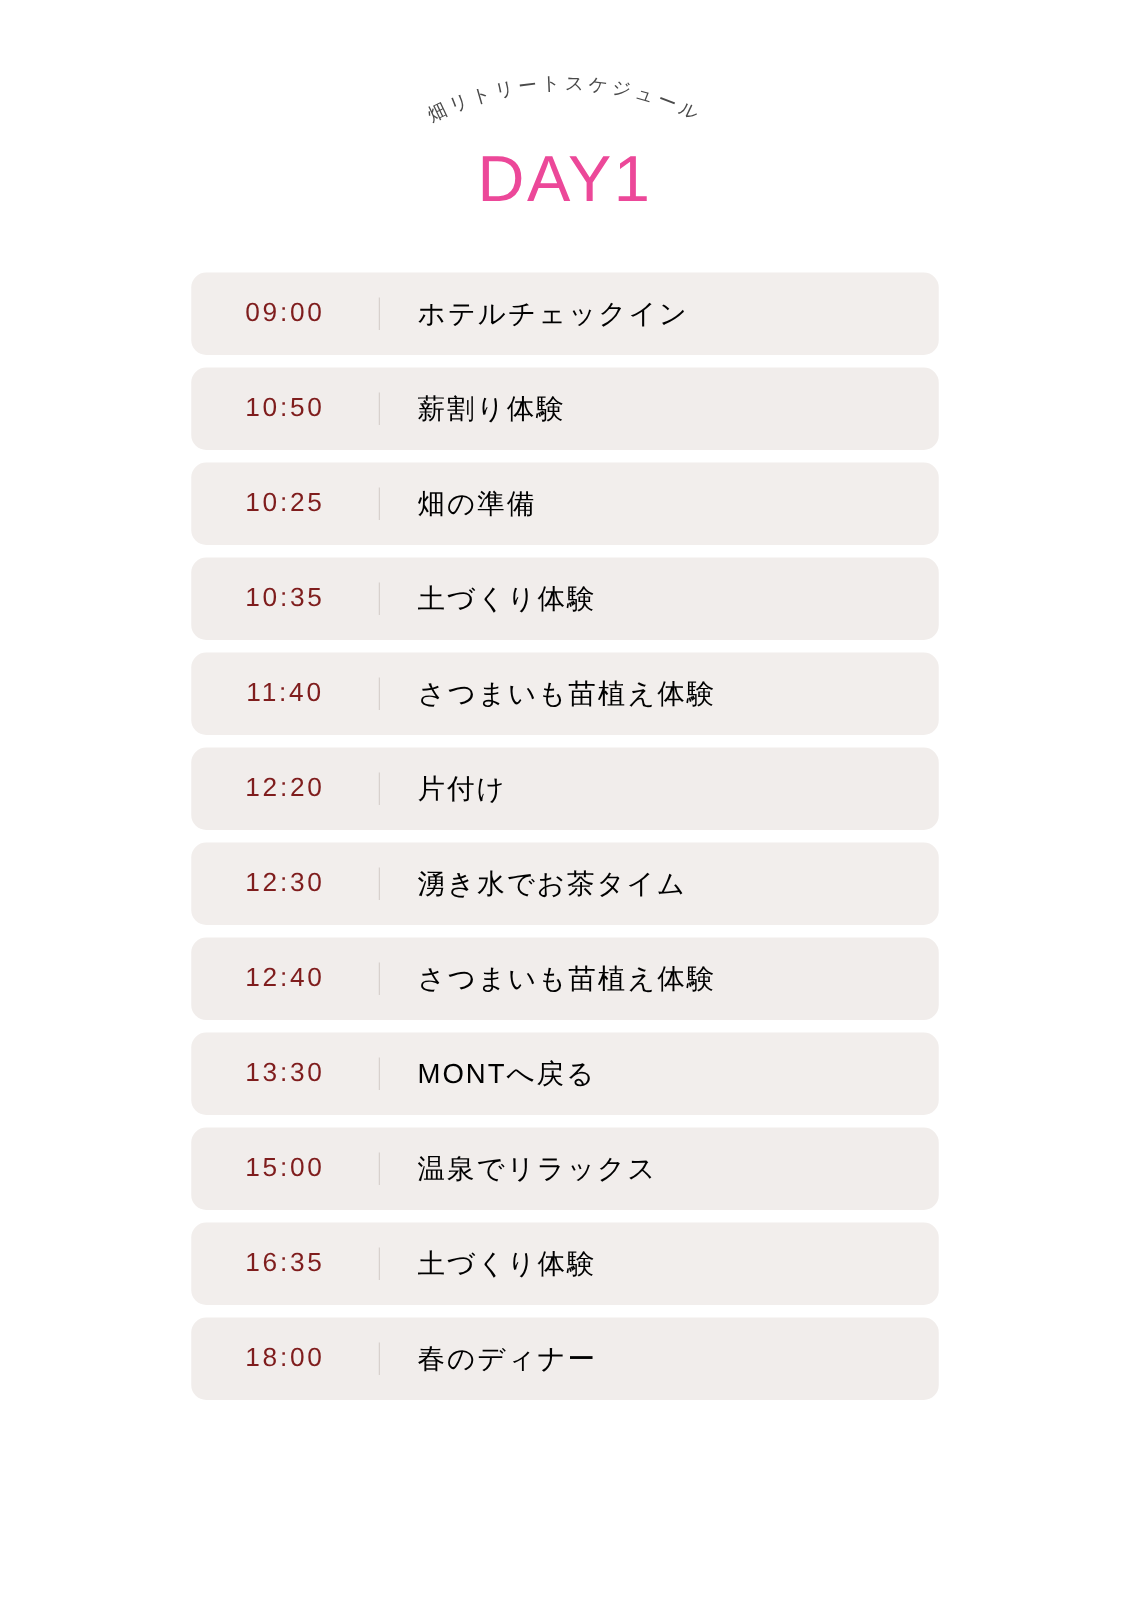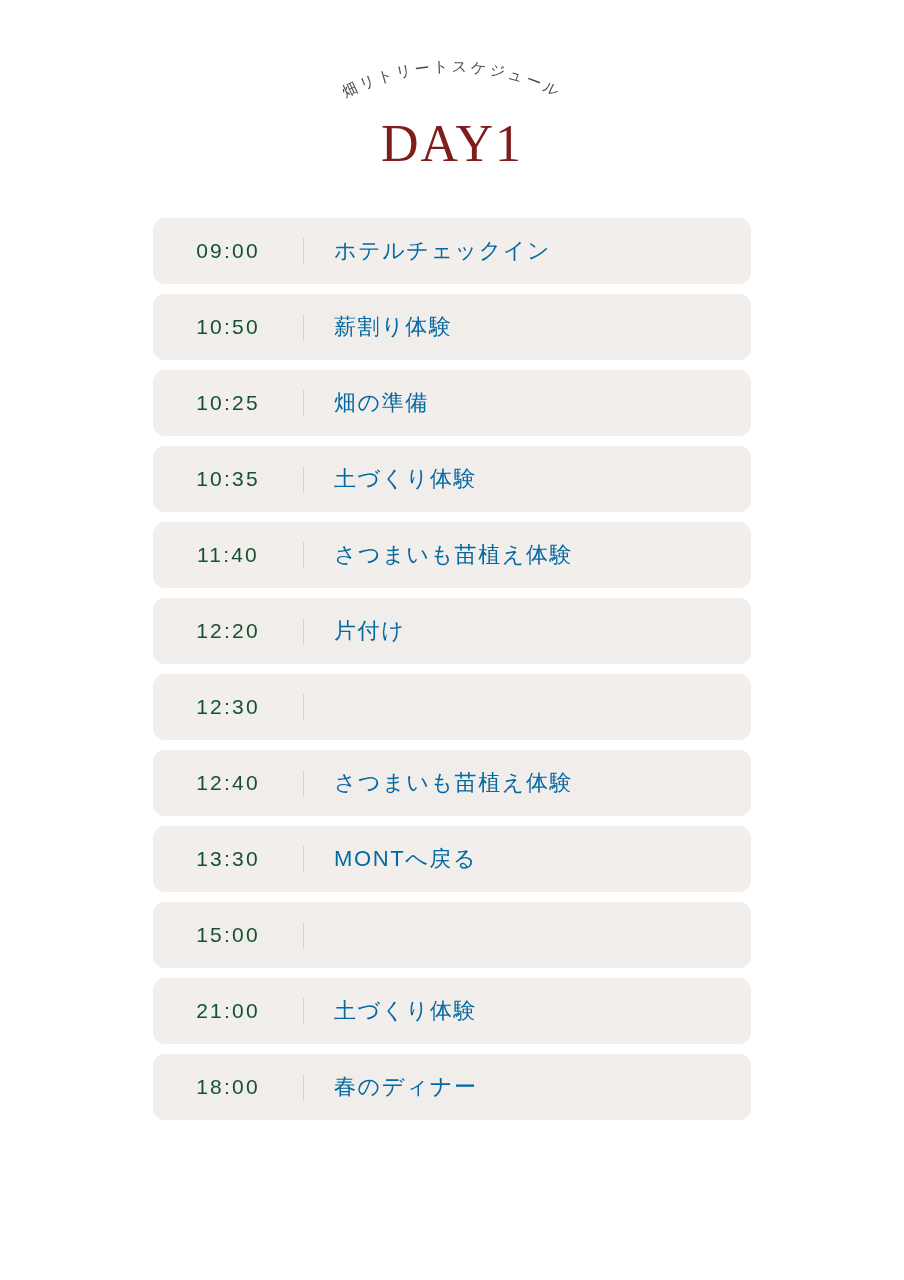--- a/index.html
+++ b/index.html
@@ -53,23 +53,23 @@
 
   .day-title {
     position: absolute;
     top: 118px;
     left: 0;
     right: 0;
     text-align: center;
     font-size: 52px;
     font-weight: 300;
     letter-spacing: 2px;
-    color: #7f1d1d;
+    color: #ec4899;
     line-height: 1;
-    font-family: Liberation Serif, serif;
+    font-family: Liberation Sans, sans-serif;
   }
 
   
   .schedule {
     position: absolute;
     top: 218px;
     left: 153px;
     width: 598px;
   }
 
@@ -85,37 +85,37 @@
 
   .row:nth-child(even) {
     background: #f1edeb;
   }
 
   .time {
     width: 150px;
     text-align: center;
     font-size: 21px;
     letter-spacing: 2.2px;
-    color: #14532d;
+    color: #7f1d1d;
     font-weight: 400;
     flex: 0 0 auto;
   }
 
   .divider {
     width: 1px;
     height: 26px;
     background: #d8d1cd;
     flex: 0 0 auto;
   }
 
   .activity {
     padding-left: 30px;
     font-size: 22px;
     letter-spacing: 1.6px;
-    color: #0369a1;
+    color: #000000;
     font-weight: 400;
     white-space: nowrap;
   }
 </style>
 </head>
 <body>
 
 <div class="page">
 
   <div class="header">
@@ -166,41 +166,43 @@
 
     <div class="row">
       <div class="time">12:20</div>
       <div class="divider"></div>
       <div class="activity">片付け</div>
     </div>
 
     <div class="row">
       <div class="time">12:30</div>
       <div class="divider"></div>
+      <div class="activity">湧き水でお茶タイム</div>
     </div>
 
     <div class="row">
       <div class="time">12:40</div>
       <div class="divider"></div>
       <div class="activity">さつまいも苗植え体験</div>
     </div>
 
     <div class="row">
       <div class="time">13:30</div>
       <div class="divider"></div>
       <div class="activity">MONTへ戻る</div>
     </div>
 
     <div class="row">
       <div class="time">15:00</div>
       <div class="divider"></div>
-    </div>
-
-    <div class="row">
-      <div class="time">21:00</div>
+      <div class="activity">温泉でリラックス</div>
+    </div>
+
+    <div class="row">
+      <div class="time">16:35</div>
       <div class="divider"></div>
       <div class="activity">土づくり体験</div>
     </div>
 
     <div class="row">
       <div class="time">18:00</div>
       <div class="divider"></div>
       <div class="activity">春のディナー</div>
     </div>
 

